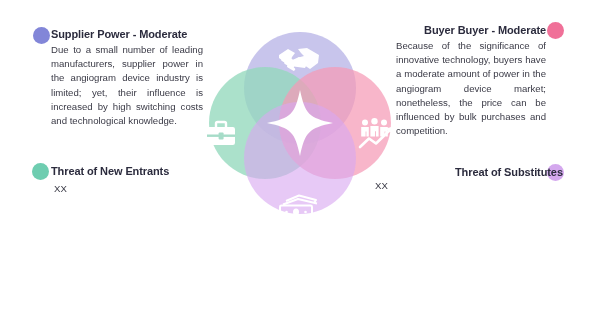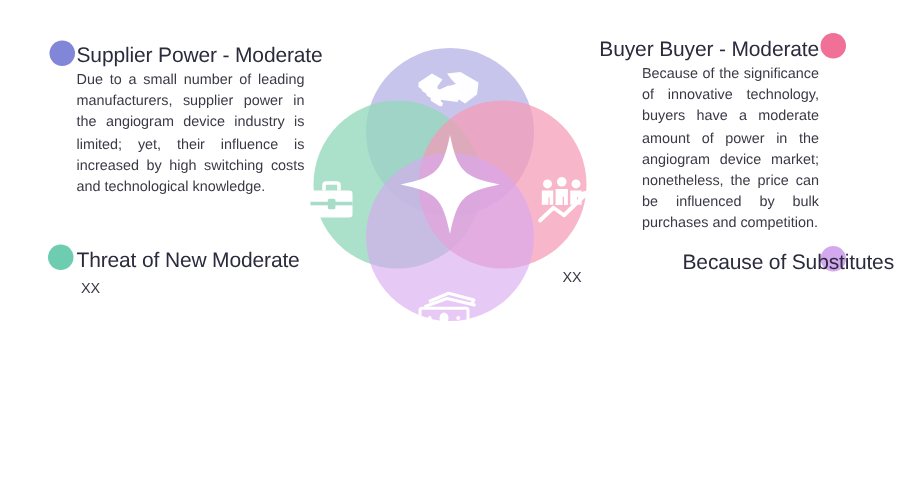--- a/index.html
+++ b/index.html
@@ -25,39 +25,39 @@
     border-radius: 50%;
   }
   #dot-supplier   { left: 33px;  top: 27px;  background: #8286d8; }
   #dot-buyer      { left: 547px; top: 22px;  background: #f07098; }
   #dot-entrants   { left: 32px;  top: 163px; background: #6ecdb0; }
   #dot-substitutes{ left: 547px; top: 164px; background: #d4a8ee; }
 
   
   .block { position: absolute; }
   .block-title {
-    font-size: 14px;
-    font-weight: normal;
+    font-size: 11px;
+    font-weight: bold;
     color: #2b2b3d;
     letter-spacing: -0.1px;
     white-space: nowrap;
   }
   .block-body {
     font-size: 9.6px;
     line-height: 14.2px;
     color: #3a3a46;
     text-align: justify;
     text-justify: inter-word;
   }
 
   #block-supplier { left: 51px;  top: 28px;  width: 152px; }
   #block-supplier .block-body { margin-top: 3px; }
 
   #block-buyer { left: 396px; top: 24px; width: 150px; text-align: right; }
-  #block-buyer .block-body { margin-top: 3px; text-align: justify; margin-left: 32px; }
+  #block-buyer .block-body { margin-top: 3px; text-align: justify; }
 
   #block-entrants { left: 51px; top: 165px; width: 160px; }
   #block-substitutes { left: 455px; top: 166px; width: 90px; text-align: right; }
 
   .xx-value {
     font-size: 9.6px;
     color: #3a3a46;
     margin-top: 6px;
   }
   #entrants-xx { margin-left: 3px; }
@@ -194,22 +194,22 @@
 
   <div class="dot" id="dot-buyer"></div>
   <div class="block" id="block-buyer">
     <div class="block-title">Buyer Buyer - Moderate</div>
     <div class="block-body">Because of the significance of innovative technology, buyers have a moderate amount of power in the angiogram device market; nonetheless, the price can be influenced by bulk purchases and competition.</div>
   </div>
   <div id="buyer-xx">XX</div>
 
   <div class="dot" id="dot-entrants"></div>
   <div class="block" id="block-entrants">
-    <div class="block-title">Threat of New Moderate</div>
+    <div class="block-title">Threat of New Entrants</div>
     <div class="xx-value" id="entrants-xx">XX</div>
   </div>
 
   <div class="dot" id="dot-substitutes"></div>
   <div class="block" id="block-substitutes">
-    <div class="block-title">Because of Substitutes</div>
+    <div class="block-title">Threat of Substitutes</div>
   </div>
 
 </div>
 
 </body></html>

